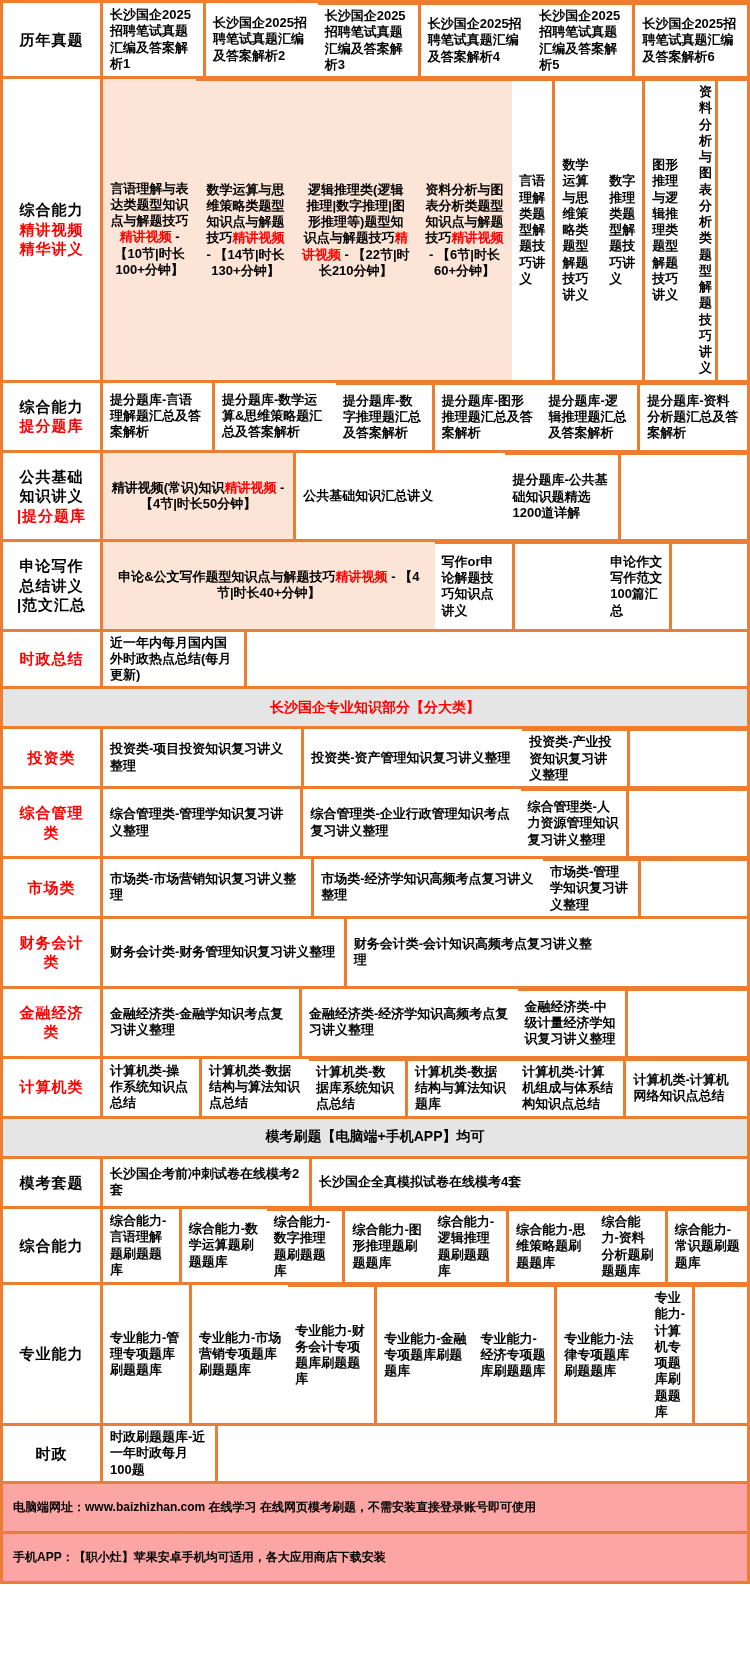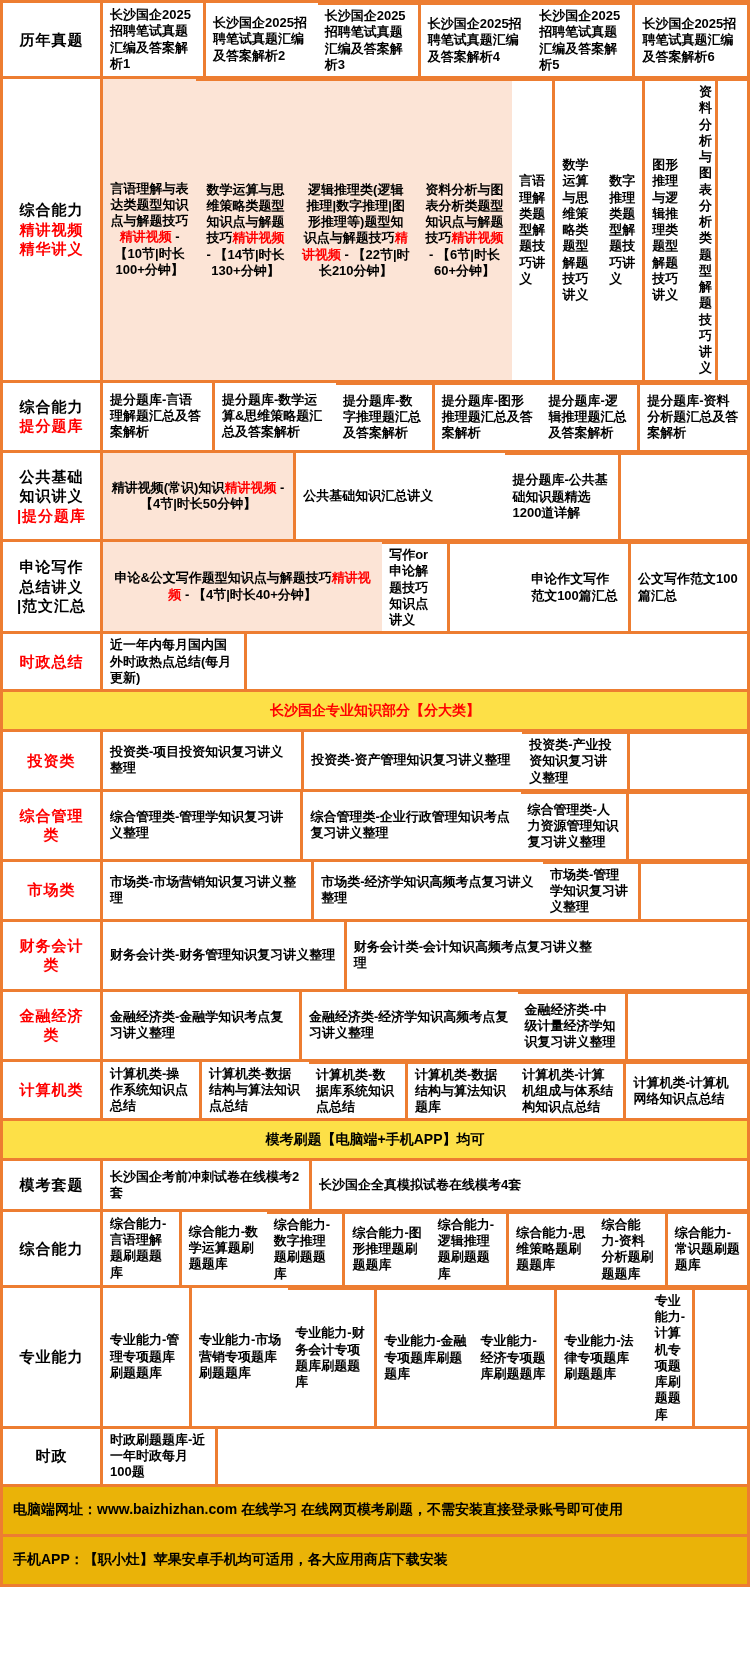--- a/index.html
+++ b/index.html
@@ -40,26 +40,26 @@
   }
   .cell .txt{display:block;}
   .cell.c1{width:48%;border-right:3px solid var(--accent);}
   .cell.c2{flex:1;}
   .cell.full{flex:1;}
   .cell.peach{background:var(--peach);text-align:center;}
   .red{color:var(--red);}
   .banner{
     border-top:3px solid var(--accent);
     min-height:33px;display:flex;align-items:center;justify-content:center;
-    font-size:14px;background:#fde047;text-align:center;padding:2px 4px;
+    font-size:14px;background:#e5e5e5;text-align:center;padding:2px 4px;
   }
   .footer-row{
     border-top:3px solid var(--accent);
     min-height:39px;display:flex;align-items:center;
-    padding:4px 10px;font-size:14px;background:#eab308;
+    padding:4px 10px;font-size:12px;background:#fca5a5;
   }
 </style>
 </head>
 <body>
 
 <div class="table-wrap">
   <div class="sections" id="table-sections">
       <div class="section">
         <div class="sec-header">
           <div class="hline">历年真题</div>
@@ -217,23 +217,20 @@
             <div class="cell c1">
               <div class="txt"><span>写作or申论解题技巧知识点讲义</span></div>
             </div>
             <div class="cell c2">
               <div class="txt"></div>
             </div>
           </div>
           <div class="row">
             <div class="cell c1">
               <div class="txt"><span>申论作文写作范文100篇汇总</span></div>
-            </div>
-            <div class="cell c2">
-              <div class="txt"><span>公文写作范文100篇汇总</span></div>
             </div>
           </div>
         </div>
       </div>
       <div class="section">
         <div class="sec-header">
           <div class="hline red">时政总结</div>
         </div>
         <div class="sec-rows">
           <div class="row">

